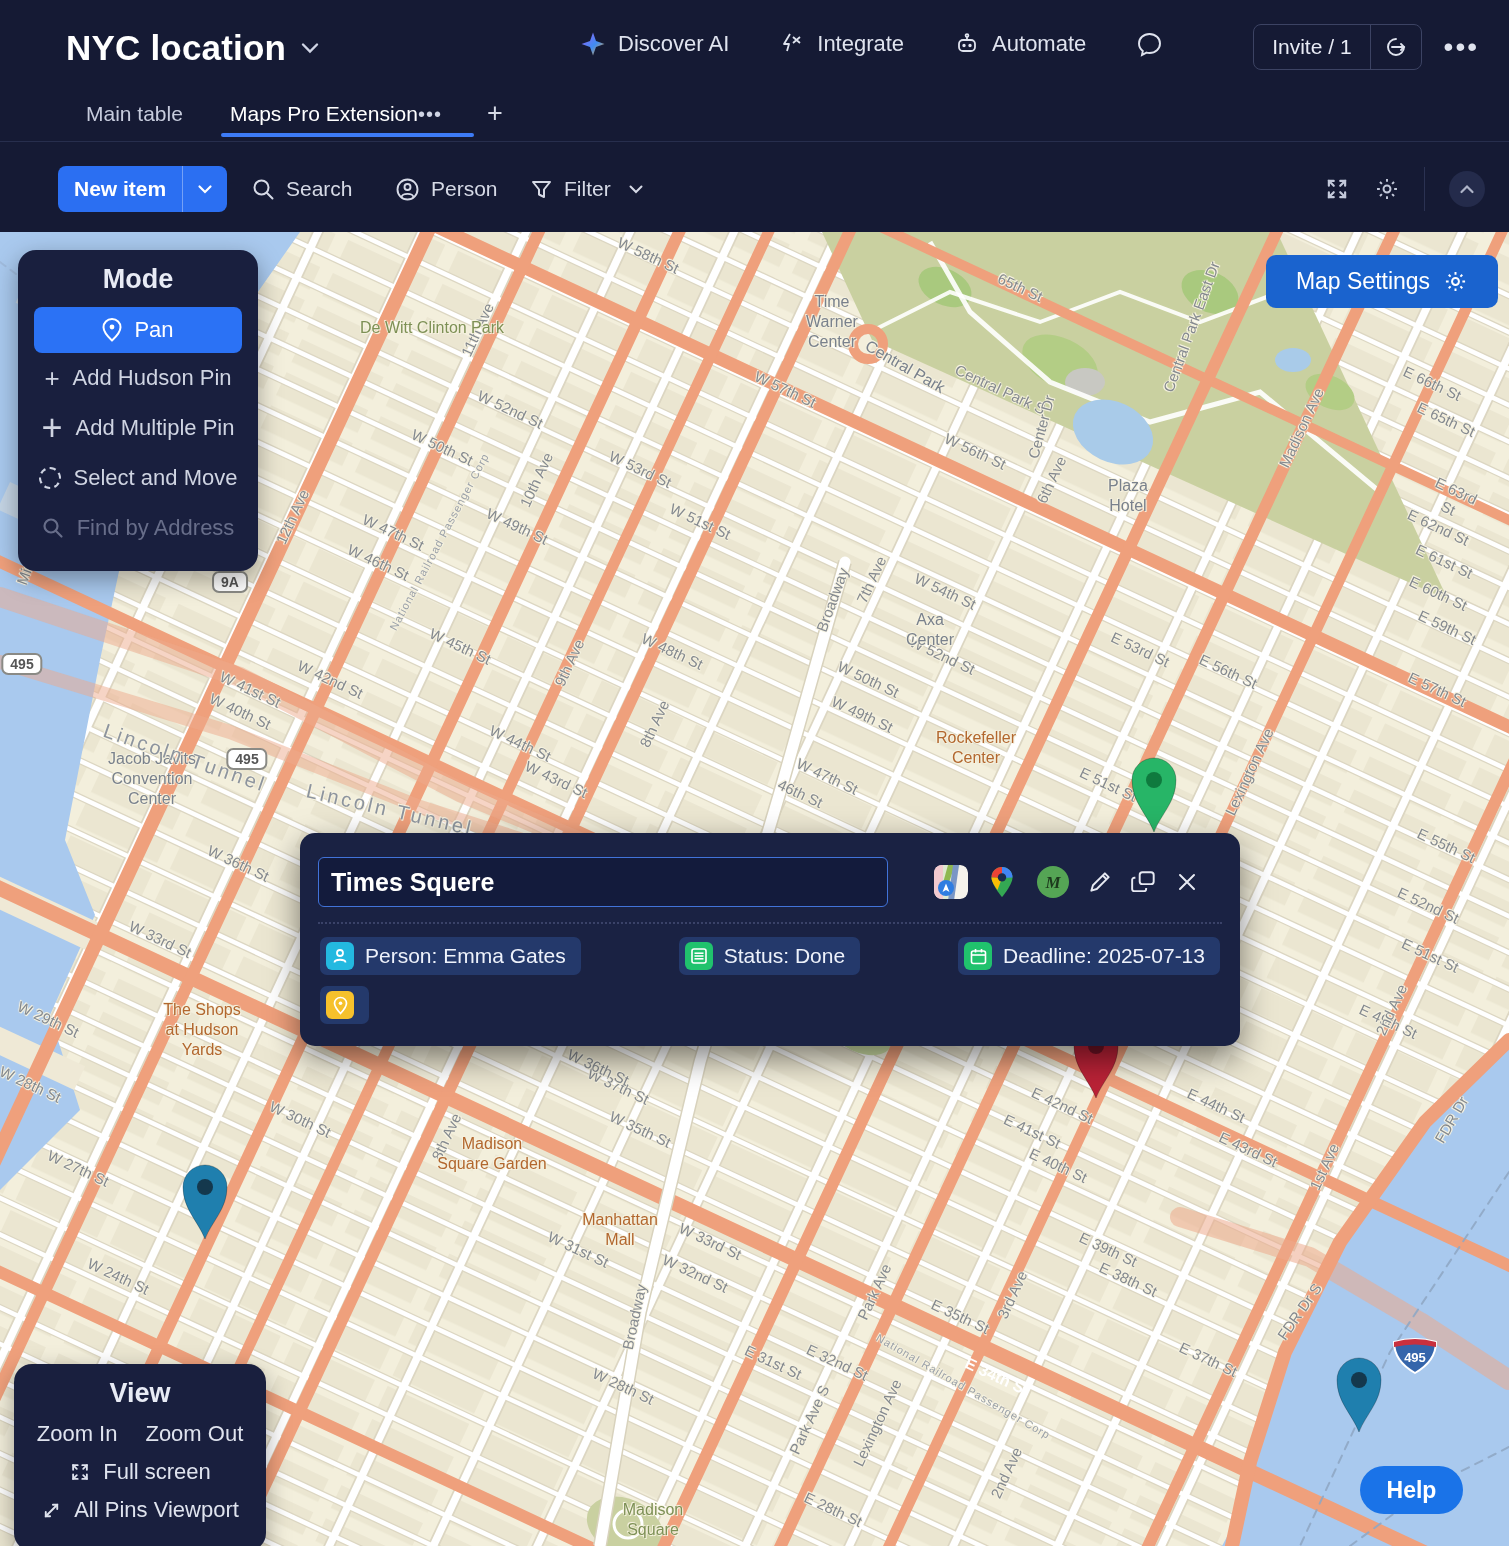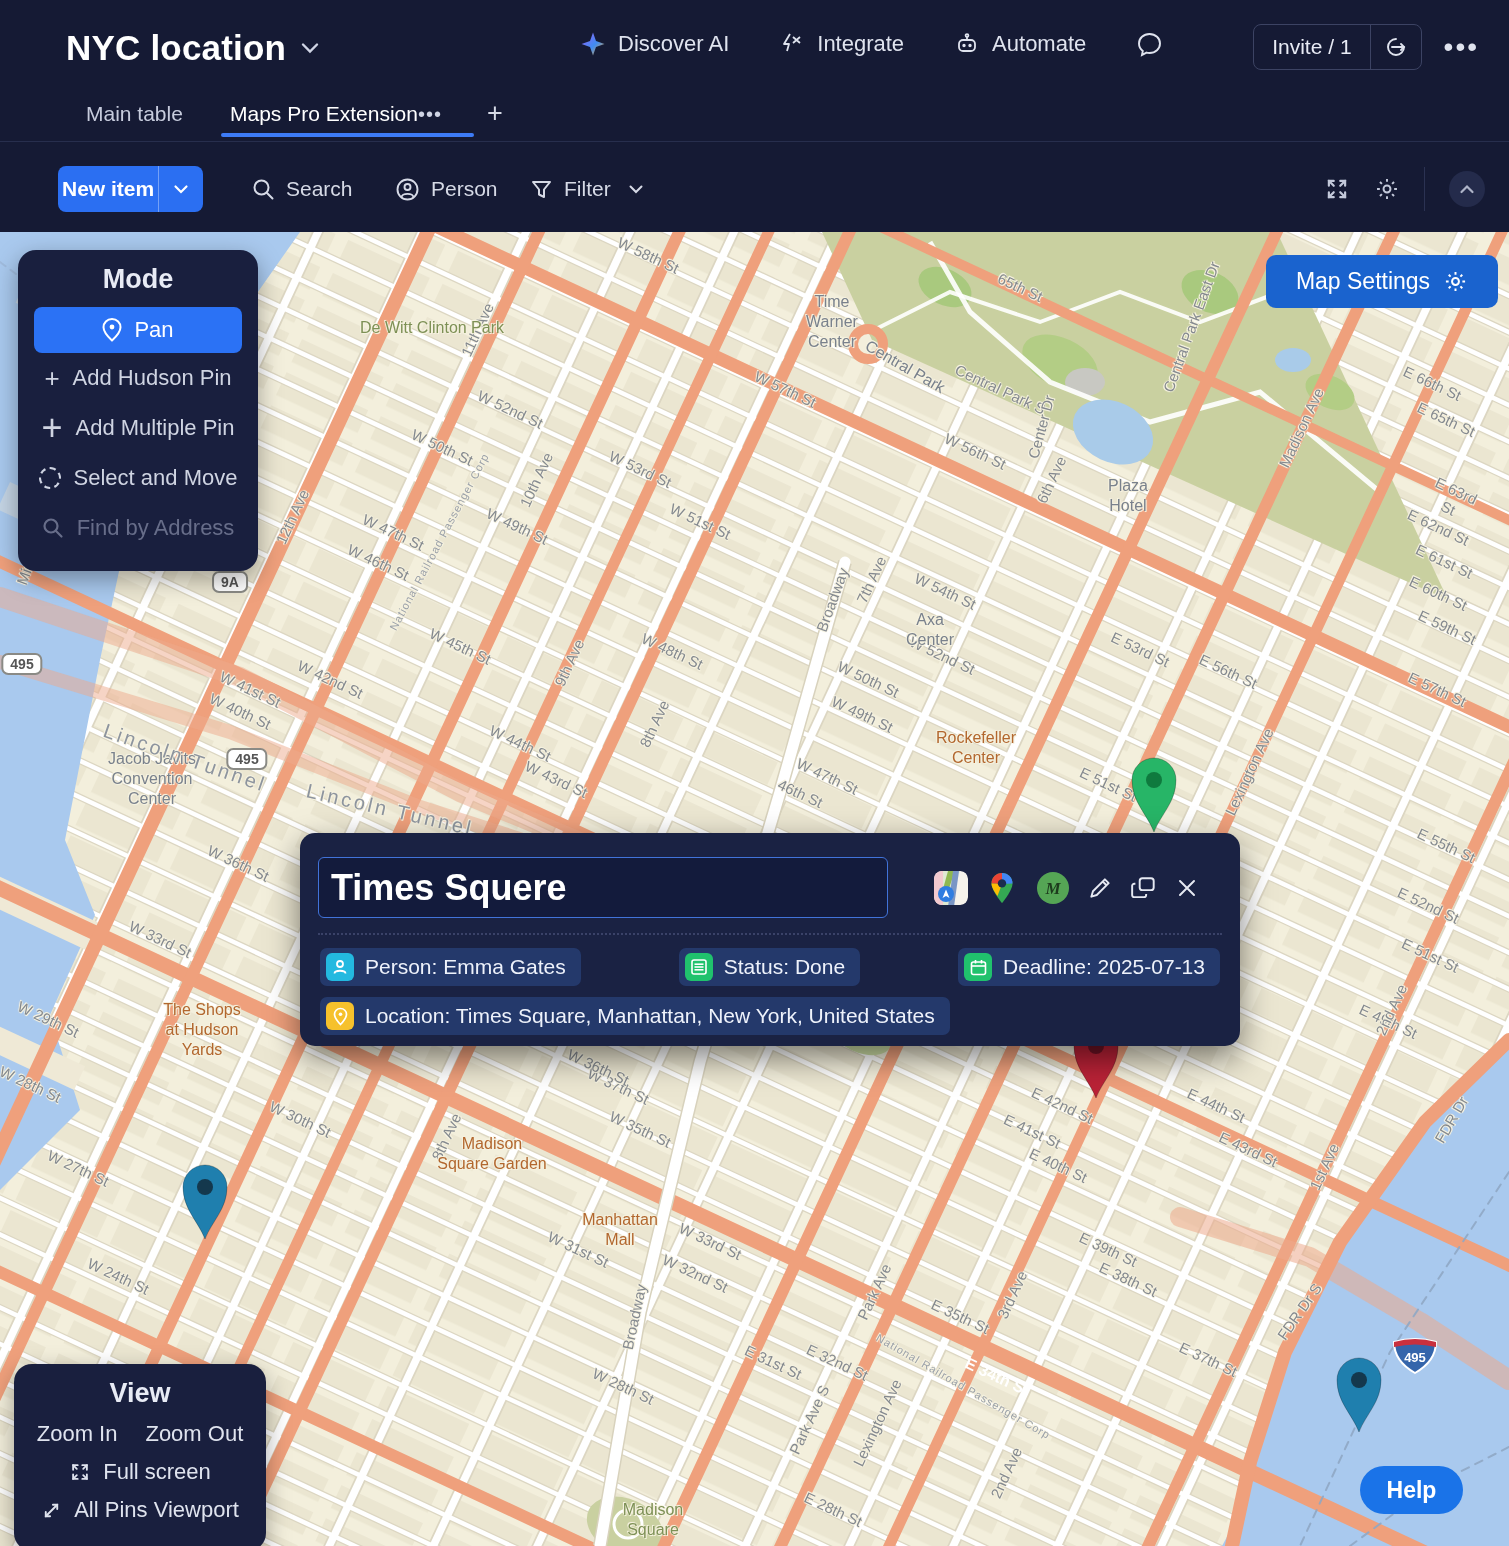--- a/index.html
+++ b/index.html
@@ -22,21 +22,21 @@
   .tabs { position:absolute; top:96px; left:0; width:100%; height:45px; }
   .tab { position:absolute; font-size:21px; color:#c7ccdd; }
   .tab.main { left:86px; top:6px; }
   .tab.active { left:230px; top:6px; color:#fff; display:flex; gap:0; align-items:center; }
   .tab-dots { color:#cfd4e4; font-size:20px; letter-spacing:1px; }
   .tab-plus { position:absolute; left:487px; top:2px; color:#d6dae6; font-size:27px; }
   .tab-underline { position:absolute; left:221px; top:37px; width:253px; height:4px; border-radius:2px; background:#3d7bf6; }
   .h-divider { position:absolute; top:141px; left:0; width:100%; height:1px; background:#272e4d; }
   .toolbar { position:absolute; top:142px; left:0; width:100%; height:90px; }
   .newitem { position:absolute; left:58px; top:24px; height:46px; display:flex; background:#2b6ff2; border-radius:8px; overflow:hidden; }
-  .newitem .lbl { padding:0 4px; color:#fff; font-size:21px; line-height:46px; font-weight:600; }
+  .newitem .lbl { padding:0 16px; color:#fff; font-size:21px; line-height:46px; font-weight:600; }
   .newitem .sep { width:1px; background:rgba(255,255,255,.35); }
   .newitem .chev { width:44px; display:flex; align-items:center; justify-content:center; }
   .tool-item { position:absolute; top:24px; height:46px; display:flex; align-items:center; gap:11px; color:#d6dae6; font-size:21px; }
   .tb-right { position:absolute; right:24px; top:24px; height:46px; display:flex; align-items:center; gap:24px; }
   .v-div { width:1px; height:44px; background:#2b3252; }
   .circle-btn { width:36px; height:36px; border-radius:50%; background:#242b4b; display:flex; align-items:center; justify-content:center; }
 
   
   .map { position:absolute; top:232px; left:0; width:1509px; height:1314px; overflow:hidden; background:#f3efdd; }
   #map-base { position:absolute; top:0; left:0; z-index:1; }
@@ -73,22 +73,22 @@
   .view-row { display:flex; justify-content:center; gap:28px; font-size:22px; color:#dfe3ee; margin:10px 0; }
   .view-item { display:flex; align-items:center; gap:12px; font-size:22px; color:#dfe3ee; justify-content:center; margin:12px 0; }
 
   .help-btn { position:absolute; left:1360px; top:1234px; width:103px; height:48px; border-radius:24px; background:#1a73e8;
               display:flex; align-items:center; justify-content:center; color:#fff; font-size:23px; font-weight:600; z-index:20; }
 
   
   .popup { position:absolute; left:300px; top:601px; width:940px; height:213px; background:#1a2243; border-radius:15px;
            z-index:30; box-shadow:0 12px 32px rgba(0,0,0,.5); padding:24px 18px 0 18px; }
   .popup-top { display:flex; align-items:center; }
-  .name-input { width:570px; height:61px; background:#131b3c; border:1.5px solid #4173d9; border-radius:6px; color:#fff;
-                font-size:36px; font-weight:600; padding:0 12px; font-family:inherit; outline:none; }
+  .name-input { width:570px; height:50px; background:#131b3c; border:1.5px solid #4173d9; border-radius:6px; color:#fff;
+                font-size:25px; font-weight:600; padding:0 12px; font-family:inherit; outline:none; }
   .doc-icons { display:flex; align-items:center; gap:17px; margin-left:46px; }
   .app-ic { width:34px; height:34px; border-radius:8px; overflow:hidden; }
   .dotted-sep { border-top:2px dotted #3a4268; margin:15px 0 13px; }
   .badge-row { display:flex; justify-content:space-between; margin:0 2px 11px; }
   .badge { display:inline-flex; align-items:center; gap:11px; background:#24396b; border-radius:7px; padding:5px 15px 5px 6px;
            font-size:21px; color:#eef2fb; }
   .bic { width:28px; height:28px; border-radius:6px; display:flex; align-items:center; justify-content:center; flex:none; }
   .bic.person { background:#23b9e0; } .bic.status { background:#20c26d; } .bic.deadline { background:#20c26d; } .bic.location { background:#f6c12c; }
 
   .ic { display:inline-flex; }
@@ -619,21 +619,20 @@
         </span>
       </div>
       <div class="badge-row" style="justify-content:flex-start;">
         <span class="badge">
           <span class="bic location">
             <svg width="17" height="19" viewBox="0 0 17 19">
                 <path d="M8.5 1.5 C5 1.5 2.5 4.2 2.5 7.3 C2.5 11.1 8.5 17.5 8.5 17.5 C8.5 17.5 14.5 11.1 14.5 7.3 C14.5 4.2 12 1.5 8.5 1.5 Z" fill="none" stroke="#fff" stroke-width="1.7"></path>
                 <circle cx="8.5" cy="7.2" r="1.8" fill="#fff"></circle>
               </svg>
           </span>
-          <span>Location: Times Square, Manhattan, New York, United States</span>
         </span>
       </div>
     </div>
 
     <div class="panel view-panel">
       <div class="panel-title">View</div>
       <div class="view-row">
         <span>Zoom In</span>
         <span>Zoom Out</span>
       </div>

